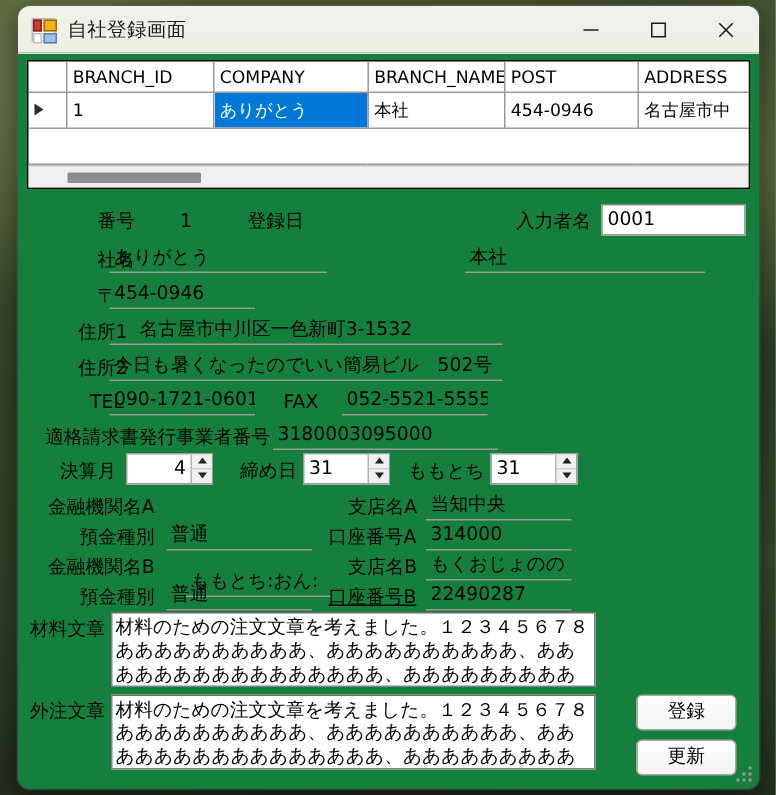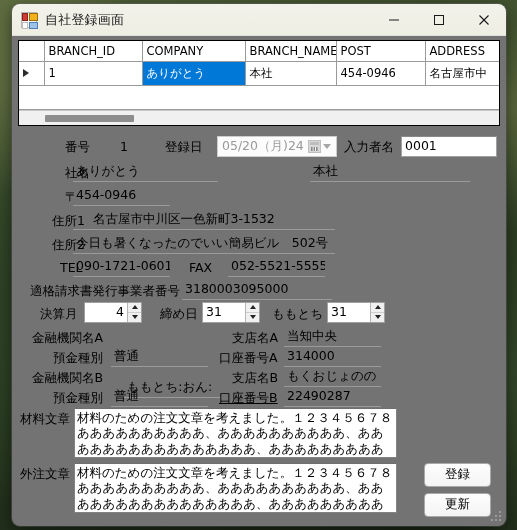--- a/index.html
+++ b/index.html
@@ -19,21 +19,21 @@
       radial-gradient(ellipse 160px 180px at 97% 20%, #5d6b3e 0%, rgba(93,107,62,0) 70%),
       radial-gradient(ellipse 100px 300px at 99% 70%, #35492a 0%, rgba(53,73,42,0) 75%),
       linear-gradient(160deg, #55653a 0%, #35492a 35%, #22311c 70%, #1b2616 100%);
   }
 
   
   #window {
     position: absolute;
     left: 12px; top: 4px;
     width: 494px; height: 522px;
-    background: #737373;
+    background: #15803d;
     border-radius: 8px;
     box-shadow: 0 4px 18px rgba(0,0,0,.55), 0 0 0 1px rgba(120,120,120,.5);
     overflow: hidden;
     display: flex; flex-direction: column;
   }
 
   
   #titlebar {
     height: 32px; flex: 0 0 32px;
     background: linear-gradient(180deg, #f3f2ea 0%, #eeeee3 100%);
@@ -373,25 +373,20 @@
       <div class="thumb"></div>
     </div>
   </div>
 
   <div id="form">
 
     <div class="lbl" style="left:53px; top:13px;">番号</div>
     <div class="val" style="left:108px; top:13px;">1</div>
 
     <div class="lbl" style="left:153px; top:13px;">登録日</div>
-    <div id="datepick" style="left:205px; top:10px; width:120px; height:21px;">
-      <div class="dtext">05/20（月)24</div>
-      <div class="cal"></div>
-      <div class="arrow"></div>
-    </div>
 
     <div class="lbl" style="left:332px; top:13px;">入力者名</div>
     <div class="tb" style="left:389px; top:10px; width:96px; height:21px;">0001</div>
 
     <div class="lbl" style="left:53px; top:39px;">社名</div>
     <div class="tb flat" style="left:61px; top:36px; width:145px; height:20px;">ありがとう</div>
 
     <div class="tb flat" style="left:298px; top:36px; width:160px; height:20px;">本社</div>
 
     <div class="lbl" style="left:53px; top:63px;">〒</div>

